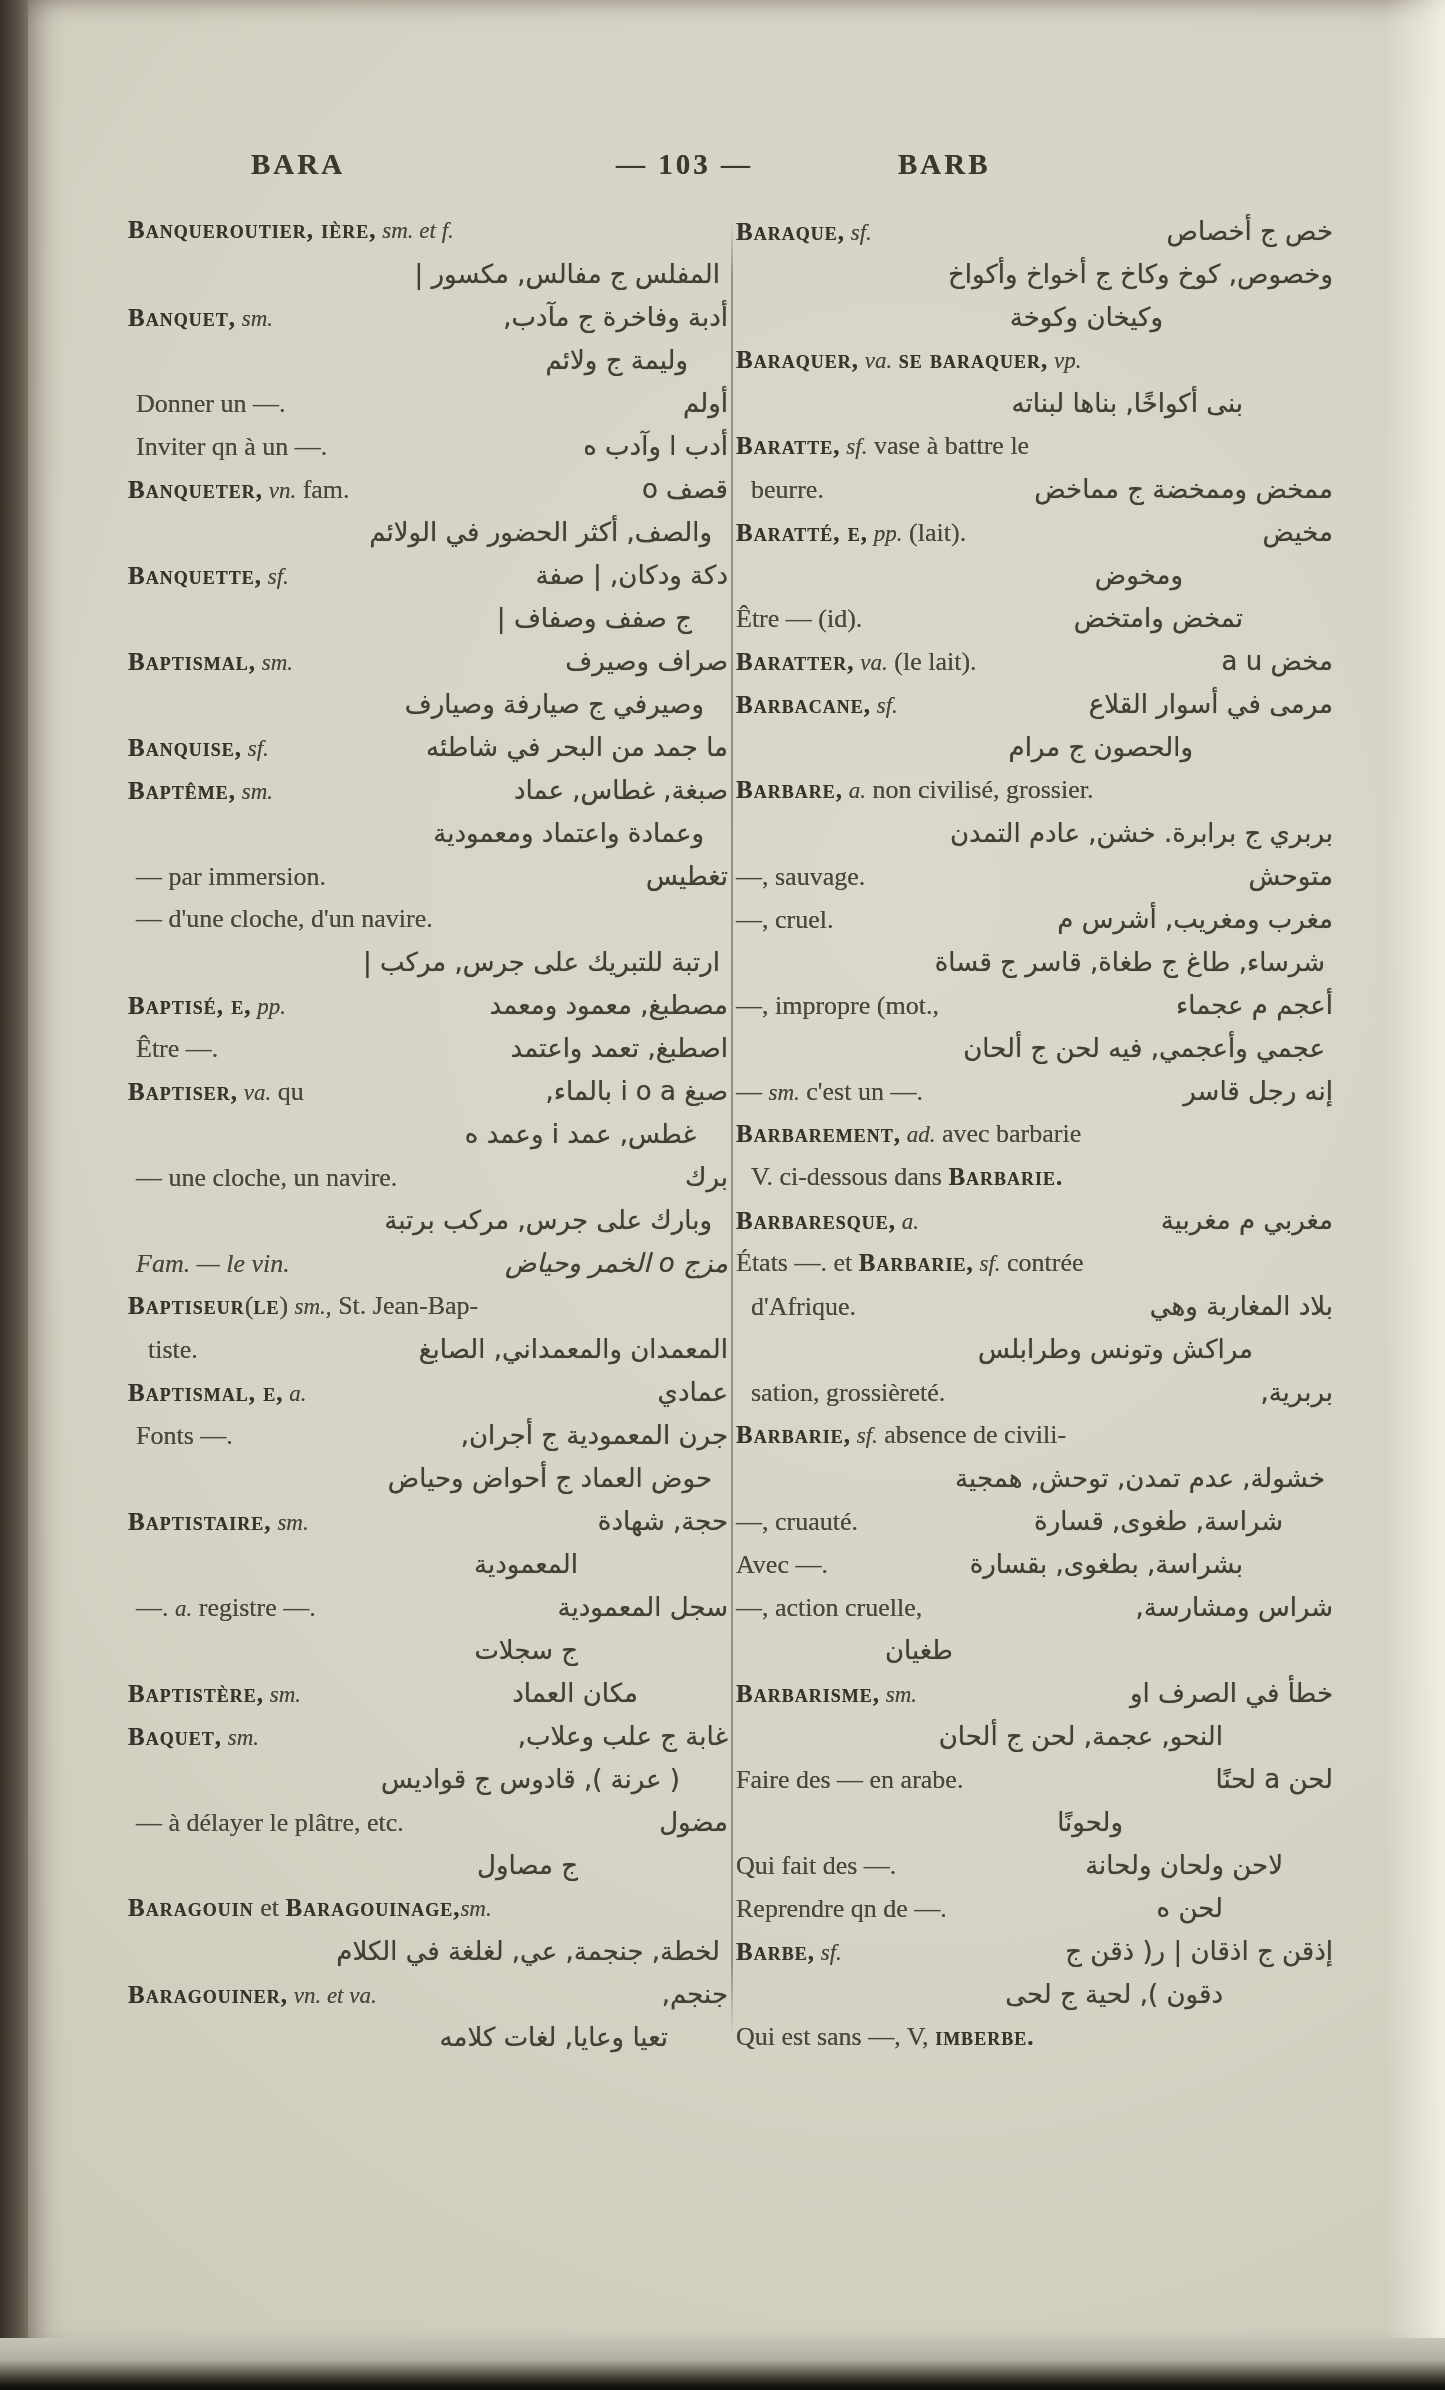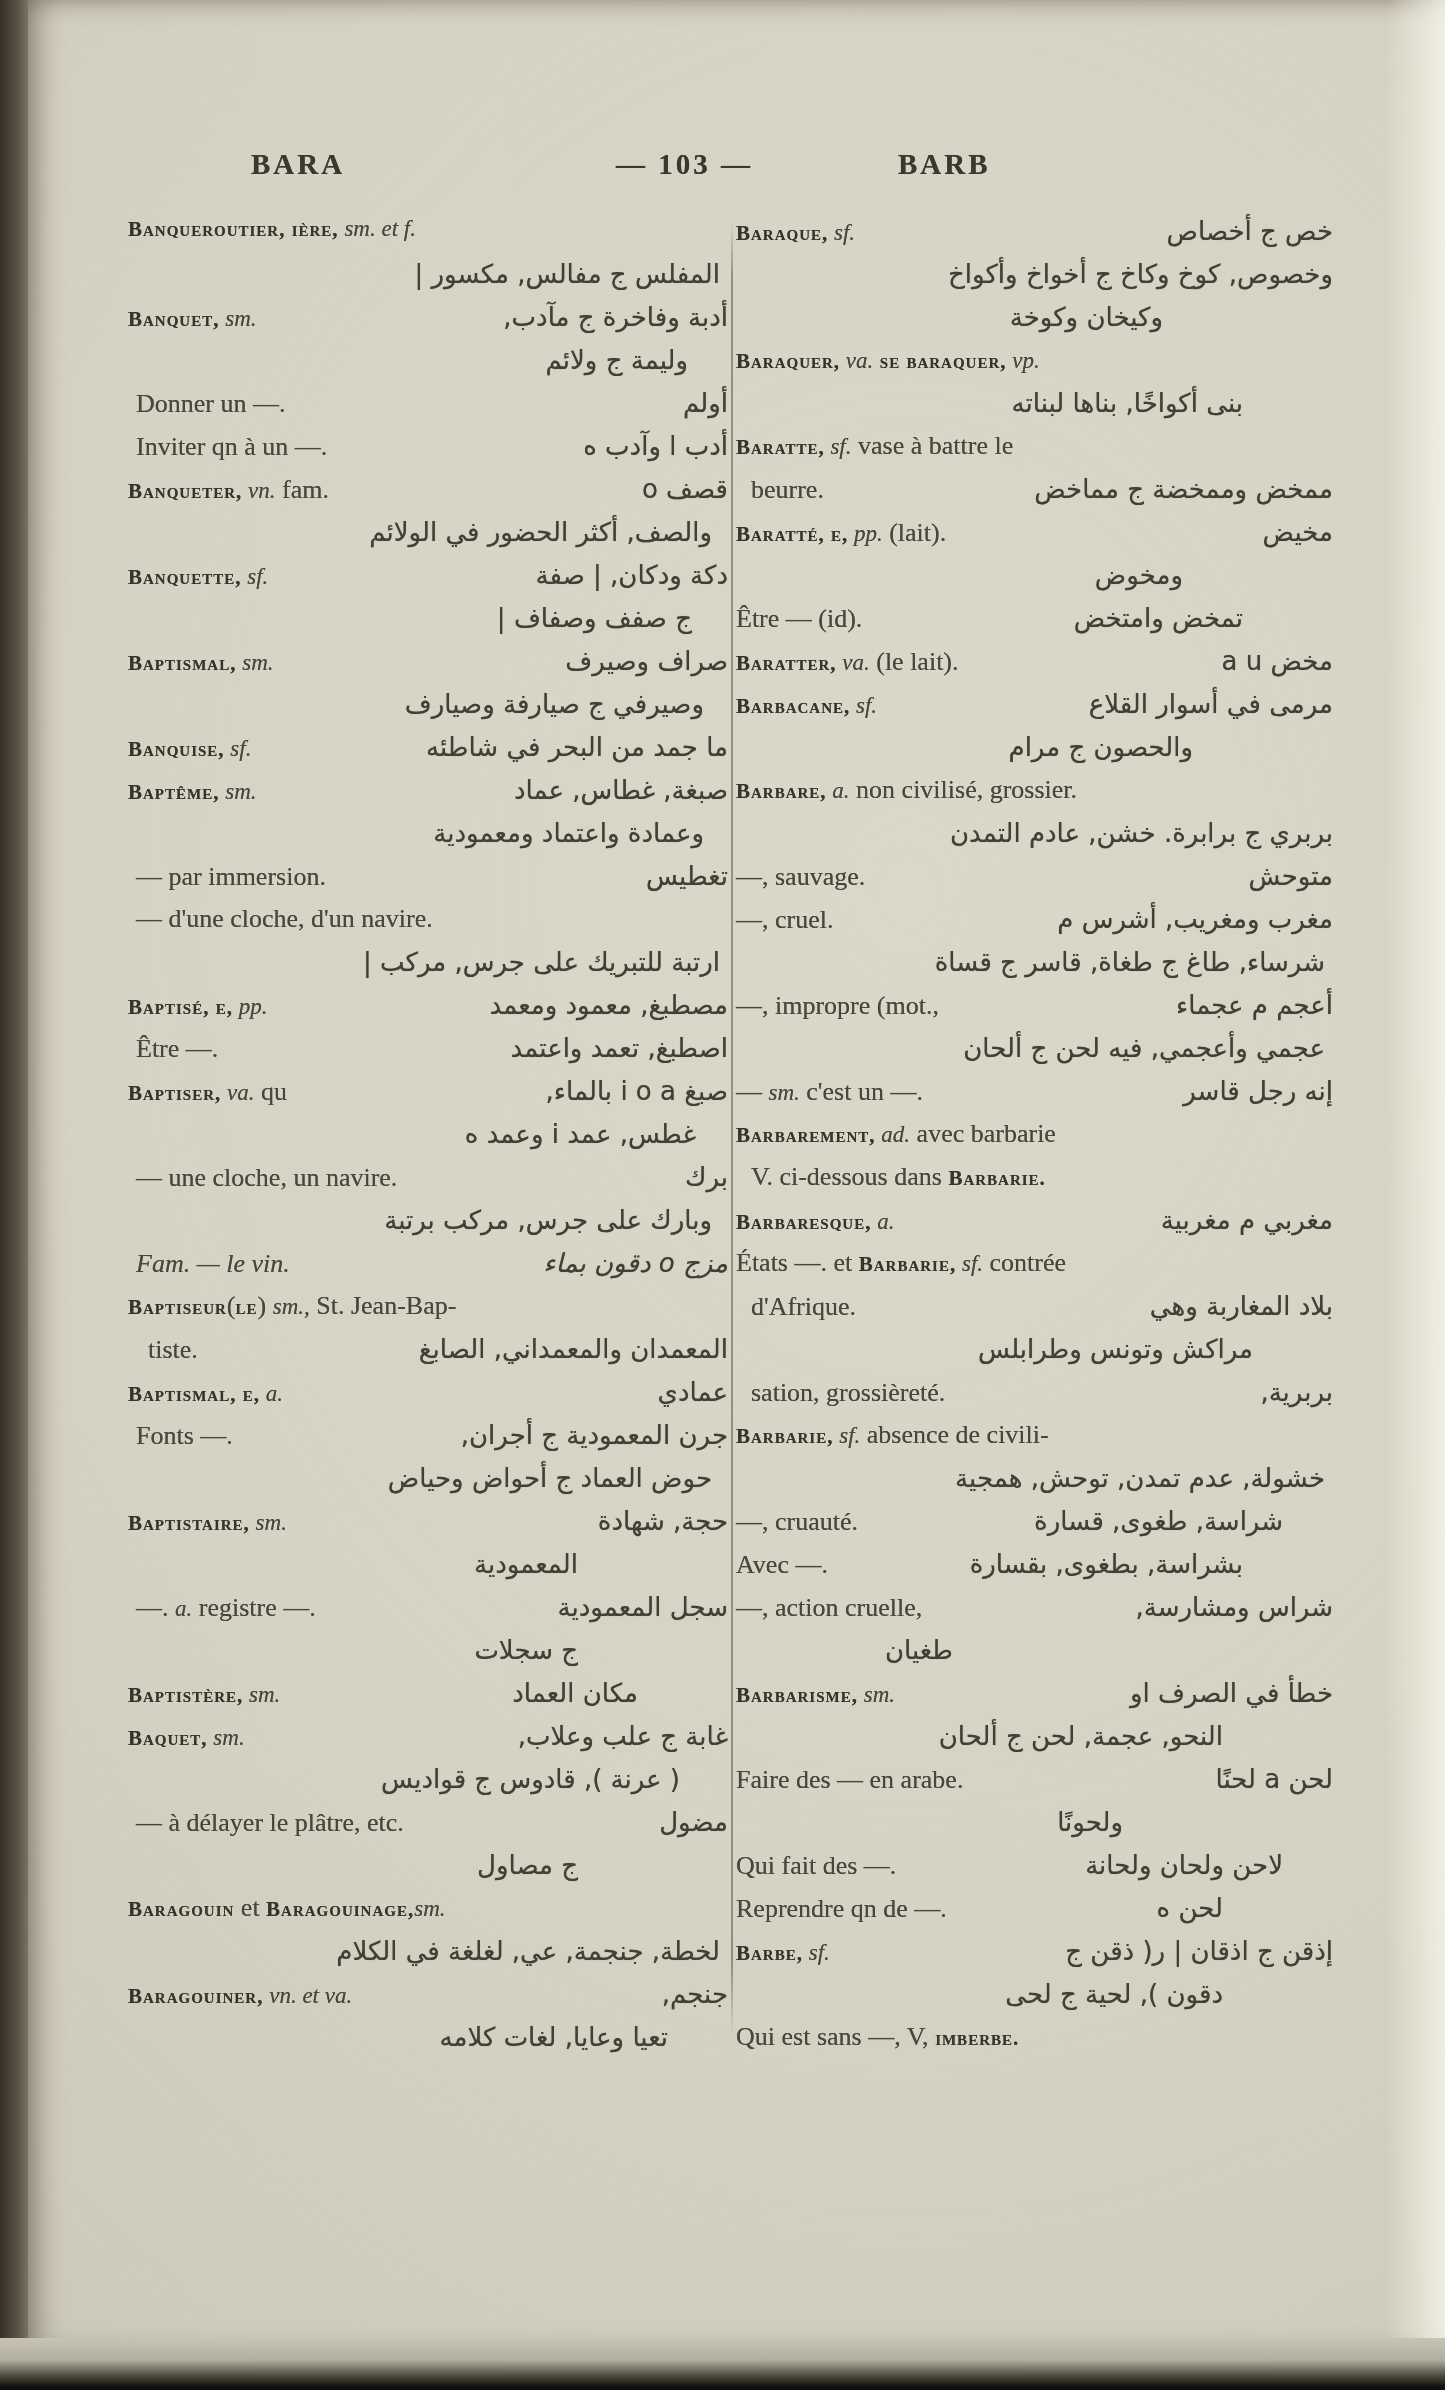--- a/index.html
+++ b/index.html
@@ -34,21 +34,21 @@
   .col{display:block;}
   .col-left{width:600px;}
   .divider{width:2px;height:1815px;margin:6px 3px 0 3px;
     background:linear-gradient(180deg,rgba(80,74,62,0) 0%,rgba(80,74,62,0.5) 3%,rgba(80,74,62,0.5) 96%,rgba(80,74,62,0) 100%);}
   .col-right{flex:1;}
   
   .line{display:flex;align-items:baseline;height:43px;white-space:pre;}
   .fr{color:#4a463e;text-shadow:0 0 0.6px rgba(74,70,62,0.75);}
   .t{font-size:26px;}
   .i{font-style:italic;font-size:23px;}
-  .h{font-variant:small-caps;font-weight:700;font-size:21px;letter-spacing:1px;color:#37342d;}
+  .h{font-variant:small-caps;font-weight:700;font-size:25px;letter-spacing:1px;color:#37342d;}
   .ar{margin-left:auto;direction:rtl;font-family:"DejaVu Sans",sans-serif;
     font-size:26px;color:#433f36;text-shadow:0 0 0.7px rgba(67,63,54,0.7);}
 </style>
 </head>
 <body>
 
 <div class="photo">
   <div class="gutter"></div>
   <div class="page">
     <div class="hdr">
@@ -75,21 +75,21 @@
           <div class="line" style="padding-right: 24px;"><span class="ar">وعمادة واعتماد ومعمودية</span></div>
           <div class="line" style="padding-left: 8px;"><span class="fr"><span class="t">— par immersion.</span></span><span class="ar">تغطيس</span></div>
           <div class="line" style="padding-left: 8px;"><span class="fr"><span class="t">— d'une cloche, d'un navire.</span></span></div>
           <div class="line" style="padding-right: 8px;"><span class="ar">ارتبة للتبريك على جرس, مركب |</span></div>
           <div class="line"><span class="fr"><span class="h">Baptisé, e,</span><span class="i"> pp.</span></span><span class="ar">مصطبغ, معمود ومعمد</span></div>
           <div class="line" style="padding-left: 8px;"><span class="fr"><span class="t">Être —.</span></span><span class="ar">اصطبغ, تعمد واعتمد</span></div>
           <div class="line"><span class="fr"><span class="h">Baptiser,</span><span class="i"> va.</span><span class="t"> qu</span></span><span class="ar">صبغ i o a بالماء,</span></div>
           <div class="line" style="padding-right: 32px;"><span class="ar">غطس, عمد i وعمد ه</span></div>
           <div class="line" style="padding-left: 8px;"><span class="fr"><span class="t">— une cloche, un navire.</span></span><span class="ar">برك</span></div>
           <div class="line" style="padding-right: 16px;"><span class="ar">وبارك على جرس, مركب برتبة</span></div>
-          <div class="line" style="padding-left: 8px; font-style: italic;"><span class="fr"><span class="t">Fam. — le vin.</span></span><span class="ar">مزج o دقون بماء</span></div>
+          <div class="line" style="padding-left: 8px; font-style: italic;"><span class="fr"><span class="t">Fam. — le vin.</span></span><span class="ar">مزج o الخمر وحياض</span></div>
           <div class="line"><span class="fr"><span class="h">Baptiseur</span><span class="t">(</span><span class="h">le</span><span class="t">) </span><span class="i">sm.,</span><span class="t"> St. Jean-Bap-</span></span></div>
           <div class="line" style="padding-left: 20px;"><span class="fr"><span class="t">tiste.</span></span><span class="ar">المعمدان والمعمداني, الصابغ</span></div>
           <div class="line"><span class="fr"><span class="h">Baptismal, e,</span><span class="i"> a.</span></span><span class="ar">عمادي</span></div>
           <div class="line" style="padding-left: 8px;"><span class="fr"><span class="t">Fonts —.</span></span><span class="ar">جرن المعمودية ج أجران,</span></div>
           <div class="line" style="padding-right: 16px;"><span class="ar">حوض العماد ج أحواض وحياض</span></div>
           <div class="line"><span class="fr"><span class="h">Baptistaire,</span><span class="i"> sm.</span></span><span class="ar">حجة, شهادة</span></div>
           <div class="line" style="padding-right: 150px;"><span class="ar">المعمودية</span></div>
           <div class="line" style="padding-left: 8px;"><span class="fr"><span class="t">—. </span><span class="i">a.</span><span class="t"> registre —.</span></span><span class="ar">سجل المعمودية</span></div>
           <div class="line" style="padding-right: 150px;"><span class="ar">ج سجلات</span></div>
           <div class="line" style="padding-right: 90px;"><span class="fr"><span class="h">Baptistère,</span><span class="i"> sm.</span></span><span class="ar">مكان العماد</span></div>

